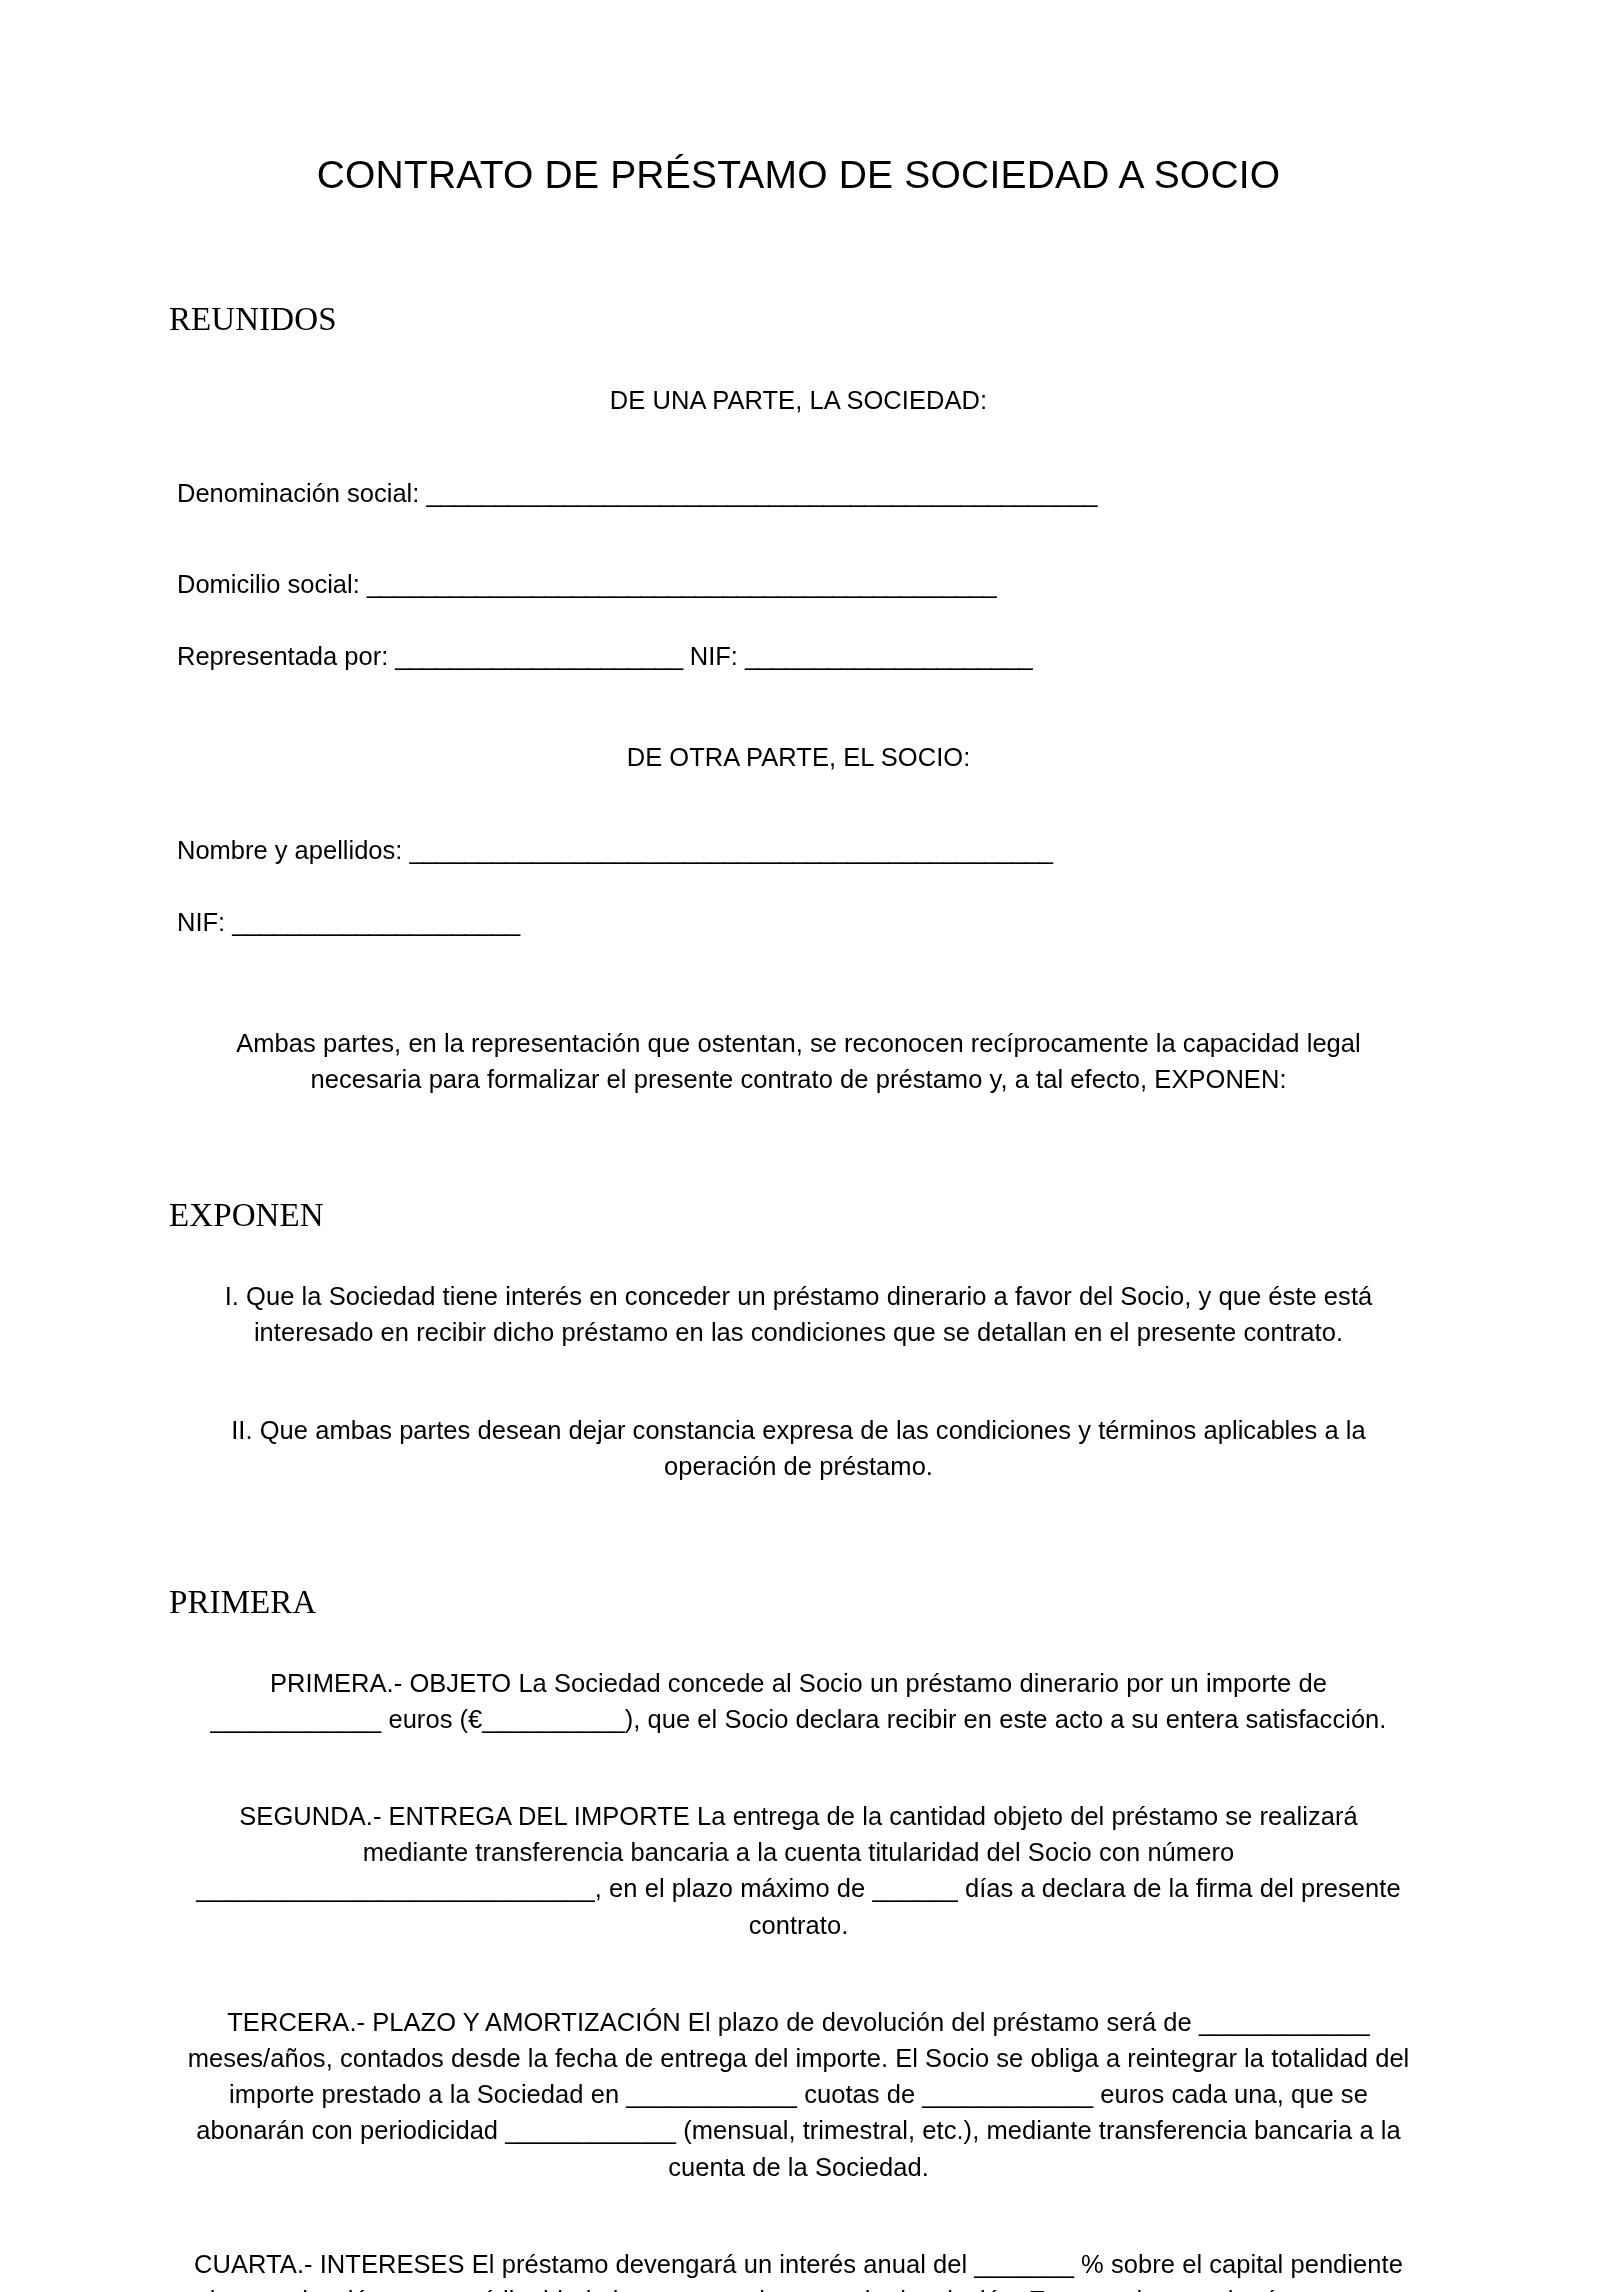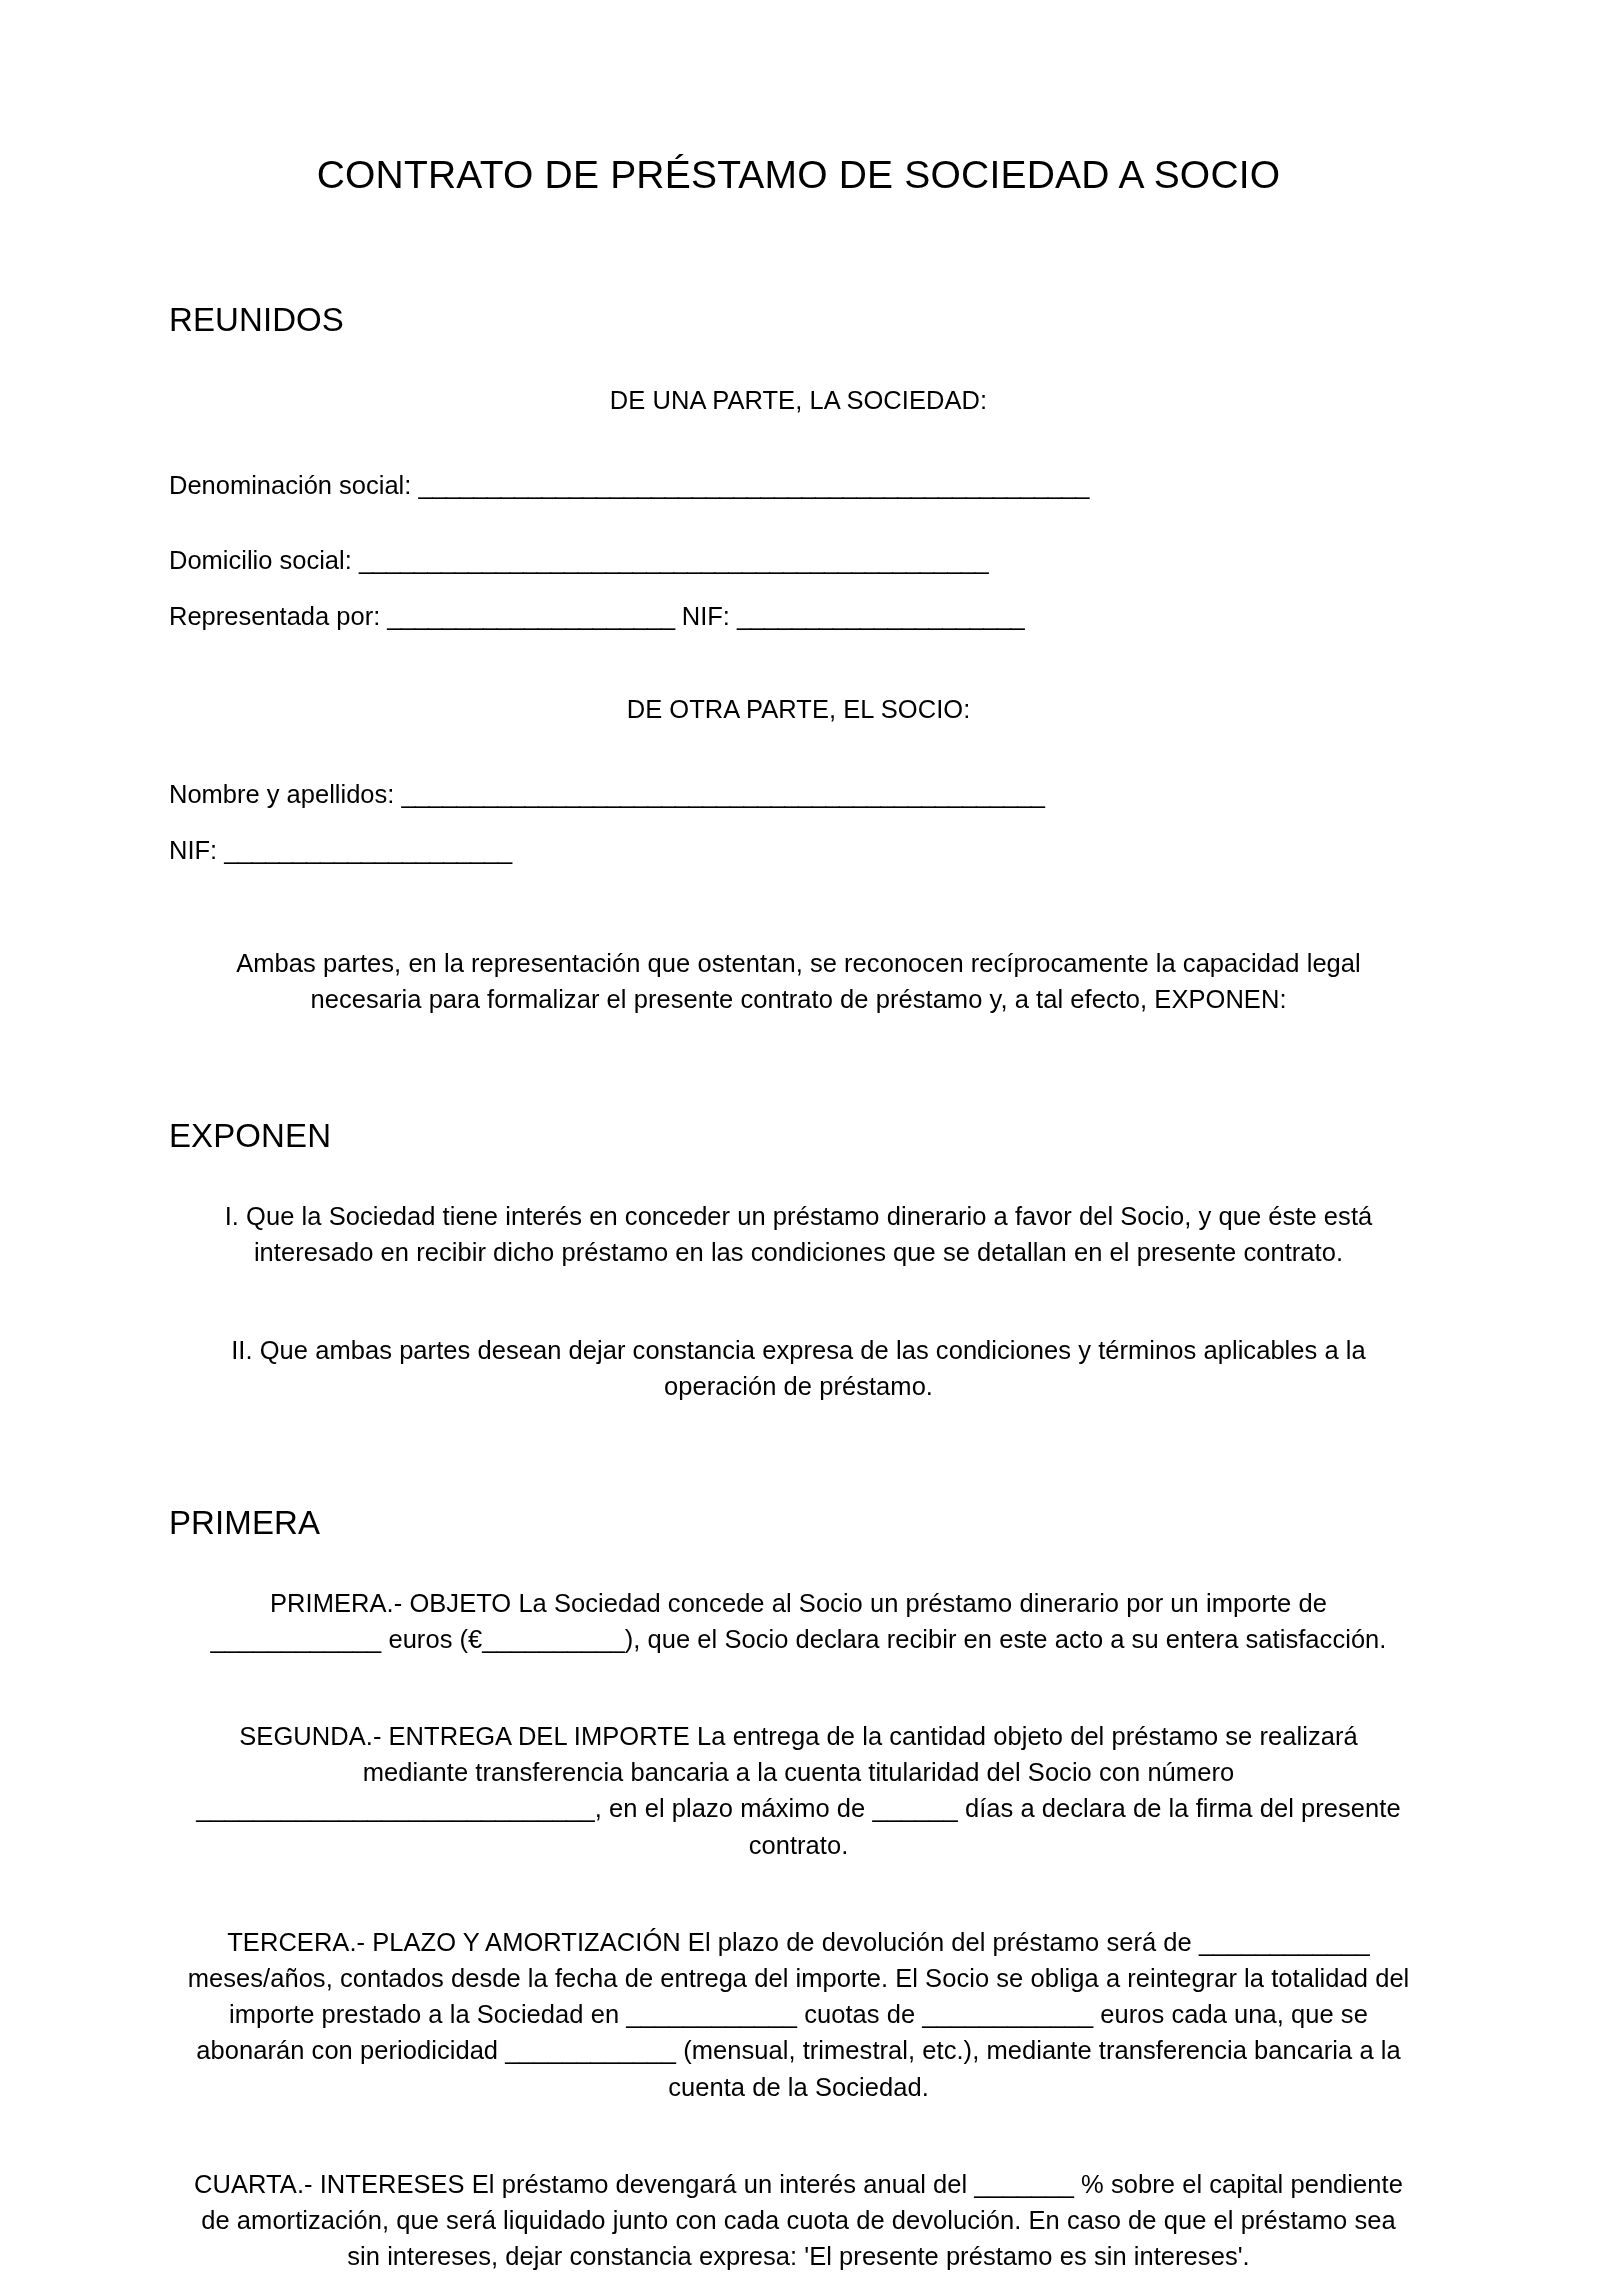--- a/index.html
+++ b/index.html
@@ -42,35 +42,36 @@
     line-height: 1.2;
   }
 
   
   .section-heading {
     font-size: 33px;
     font-weight: 400;
     line-height: 1.25;
     margin: 0;
     letter-spacing: 0.1px;
+    font-family: Liberation Serif, serif;
   }
 
   
   .para {
     font-size: 25.5px;
     font-weight: 400;
     line-height: 1.42;
     margin: 16px;
     text-align: center;
     letter-spacing: 0.05px;
   }
   .field-line {
     font-size: 25.5px;
     line-height: 1.42;
-    margin: 0;
+    margin: 8px;
     white-space: nowrap;
   }
 
   
   .sp-title-to-reunidos { height: 100px; }
   .sp-heading-to-body   { height: 25.5px; }
   .sp-field             { height: 19.6px; }
   .sp-field-group       { height: 33px; }
   .sp-block             { height: 41px; }
   .sp-section-gap       { height: 82px; }

